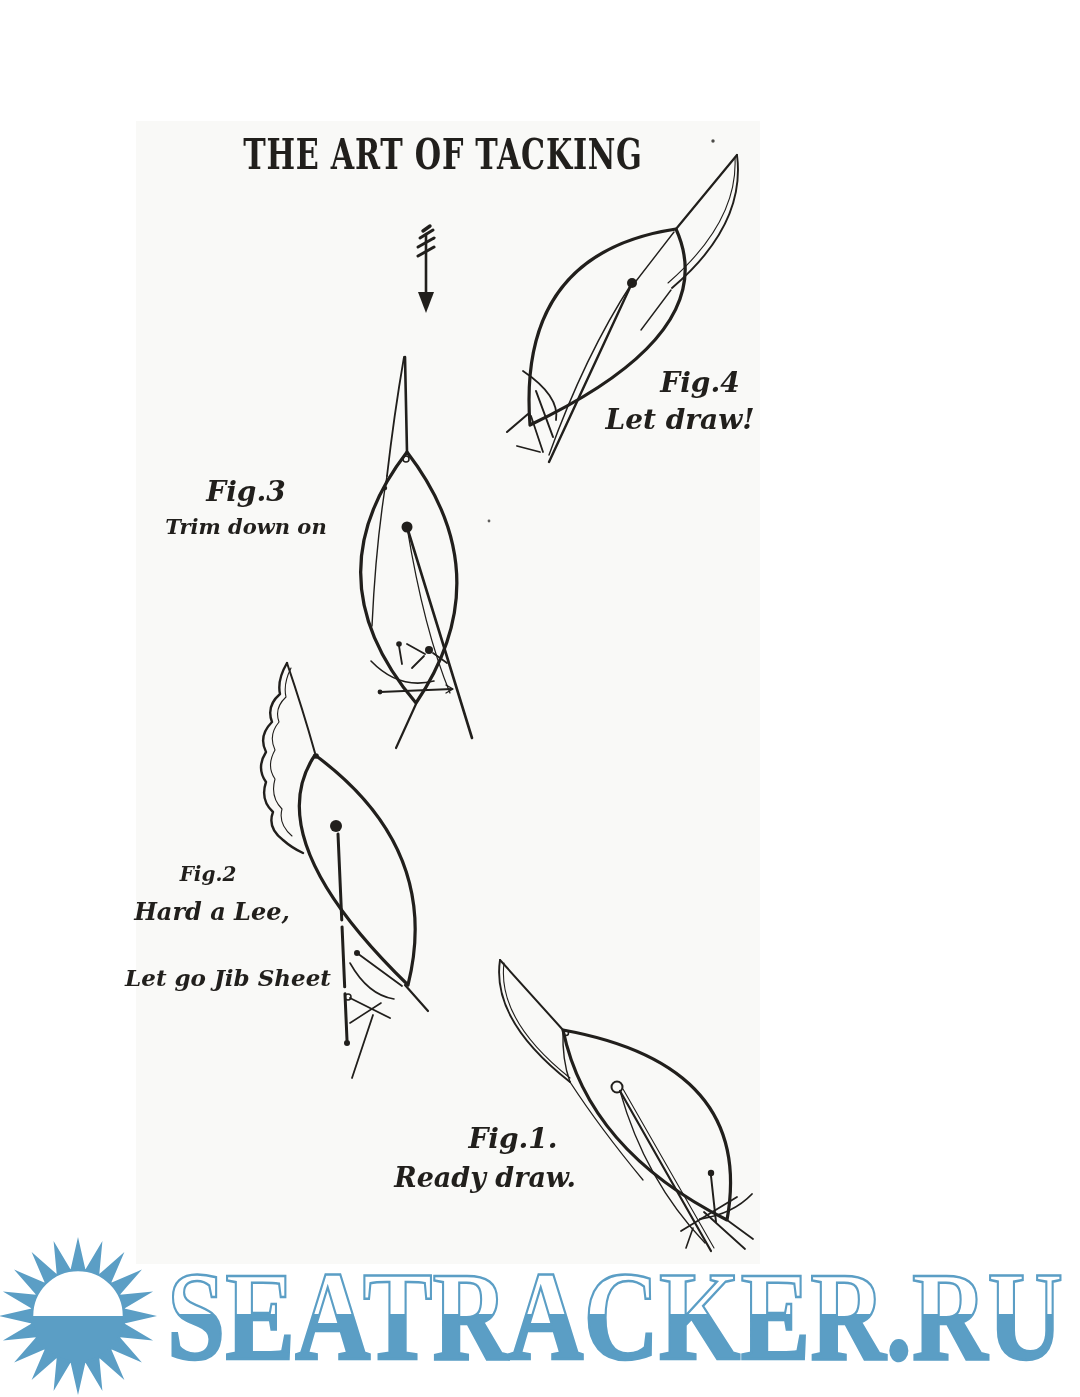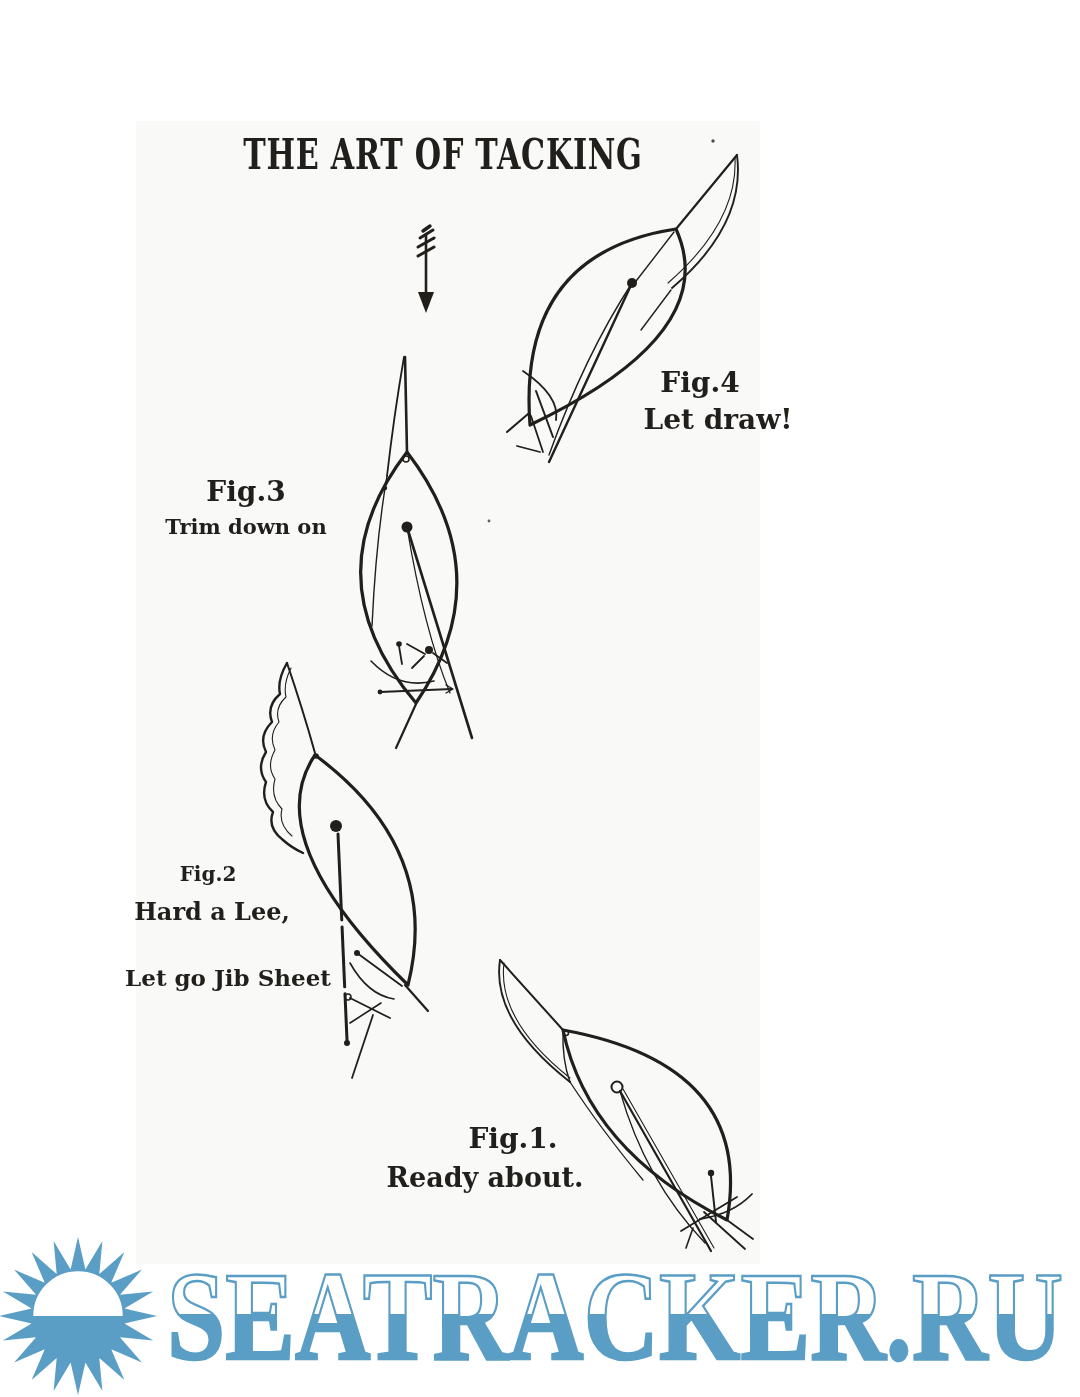--- a/index.html
+++ b/index.html
@@ -4,21 +4,21 @@
 <style>
   html,body{margin:0;padding:0;background:#fff;}
   .canvas{position:relative;width:1080px;height:1397px;background:var(--page-bg,#ffffff);overflow:hidden;
           font-family:"DejaVu Serif","Liberation Serif",serif;}
   .scan{position:absolute;left:136px;top:121px;width:624px;height:1143px;background:var(--scan-bg,#f9f9f7);}
   .art{position:absolute;left:0;top:0;pointer-events:none;}
   .ink{stroke:var(--ink,#211f1c);fill:none;stroke-linecap:round;stroke-linejoin:round;}
   .ink-fill{fill:var(--ink,#211f1c);stroke:none;}
   .t{position:absolute;white-space:nowrap;color:var(--ink,#211f1c);}
   .title{font-weight:bold;font-size:42px;letter-spacing:1px;transform:translateX(-50%) scaleX(0.72);}
-  .lbl{font-weight:bold;transform:translateX(-50%);}
+  .lbl{font-style:italic;font-weight:bold;transform:translateX(-50%);}
   .wm{position:absolute;left:0;top:1243px;overflow:visible;}
 </style>
 </head>
 <body>
 
 <div class="canvas">
 
   <div class="scan"></div>
 
   <svg class="art" width="1080" height="1397" viewBox="0 0 1080 1397">
@@ -122,31 +122,31 @@
         <path class="ink" stroke-width="1.8" d="M704,1212 L745,1249"></path>
         <path class="ink" stroke-width="1.6" d="M693,1228 L686,1248"></path>
         <path class="ink" stroke-width="1.8" d="M727,1220 L753,1239"></path>
       </g>
     </g>
   </svg>
 
   <div class="t title" style="left:443px;top:130px;">THE ART OF TACKING</div>
 
   <div class="t lbl" style="left:700px;top:366px;font-size:28px;">Fig.4</div>
-  <div class="t lbl" style="left:680px;top:403px;font-size:28px;margin-left:38px;">Let draw!</div>
+  <div class="t lbl" style="left:680px;top:403px;font-size:28px;">Let draw!</div>
 
   <div class="t lbl" style="left:246px;top:475px;font-size:28px;">Fig.3</div>
   <div class="t lbl" style="left:246px;top:514px;font-size:21px;">Trim down on</div>
 
   <div class="t lbl" style="left:208px;top:862px;font-size:20px;">Fig.2</div>
   <div class="t lbl" style="left:212px;top:897px;font-size:24px;">Hard a Lee,</div>
   <div class="t lbl" style="left:228px;top:964px;font-size:23px;">Let go Jib Sheet</div>
 
   <div class="t lbl" style="left:513px;top:1122px;font-size:28px;">Fig.1.</div>
-  <div class="t lbl" style="left:485px;top:1162px;font-size:27px;">Ready about.</div>
+  <div class="t lbl" style="left:485px;top:1162px;font-size:27px;">Ready draw.</div>
 
   <svg class="wm" width="1080" height="154" viewBox="0 0 1080 154">
     <defs>
       <linearGradient id="wm-split" x1="0" y1="0" x2="0" y2="1">
         <stop offset="0" stop-color="#ffffff"></stop>
         <stop offset="0.48" stop-color="#ffffff"></stop>
         <stop offset="0.48" stop-color="#5B9EC5"></stop>
         <stop offset="1" stop-color="#5B9EC5"></stop>
       </linearGradient>
       <linearGradient id="wm-disc" x1="0" y1="0" x2="0" y2="1">

